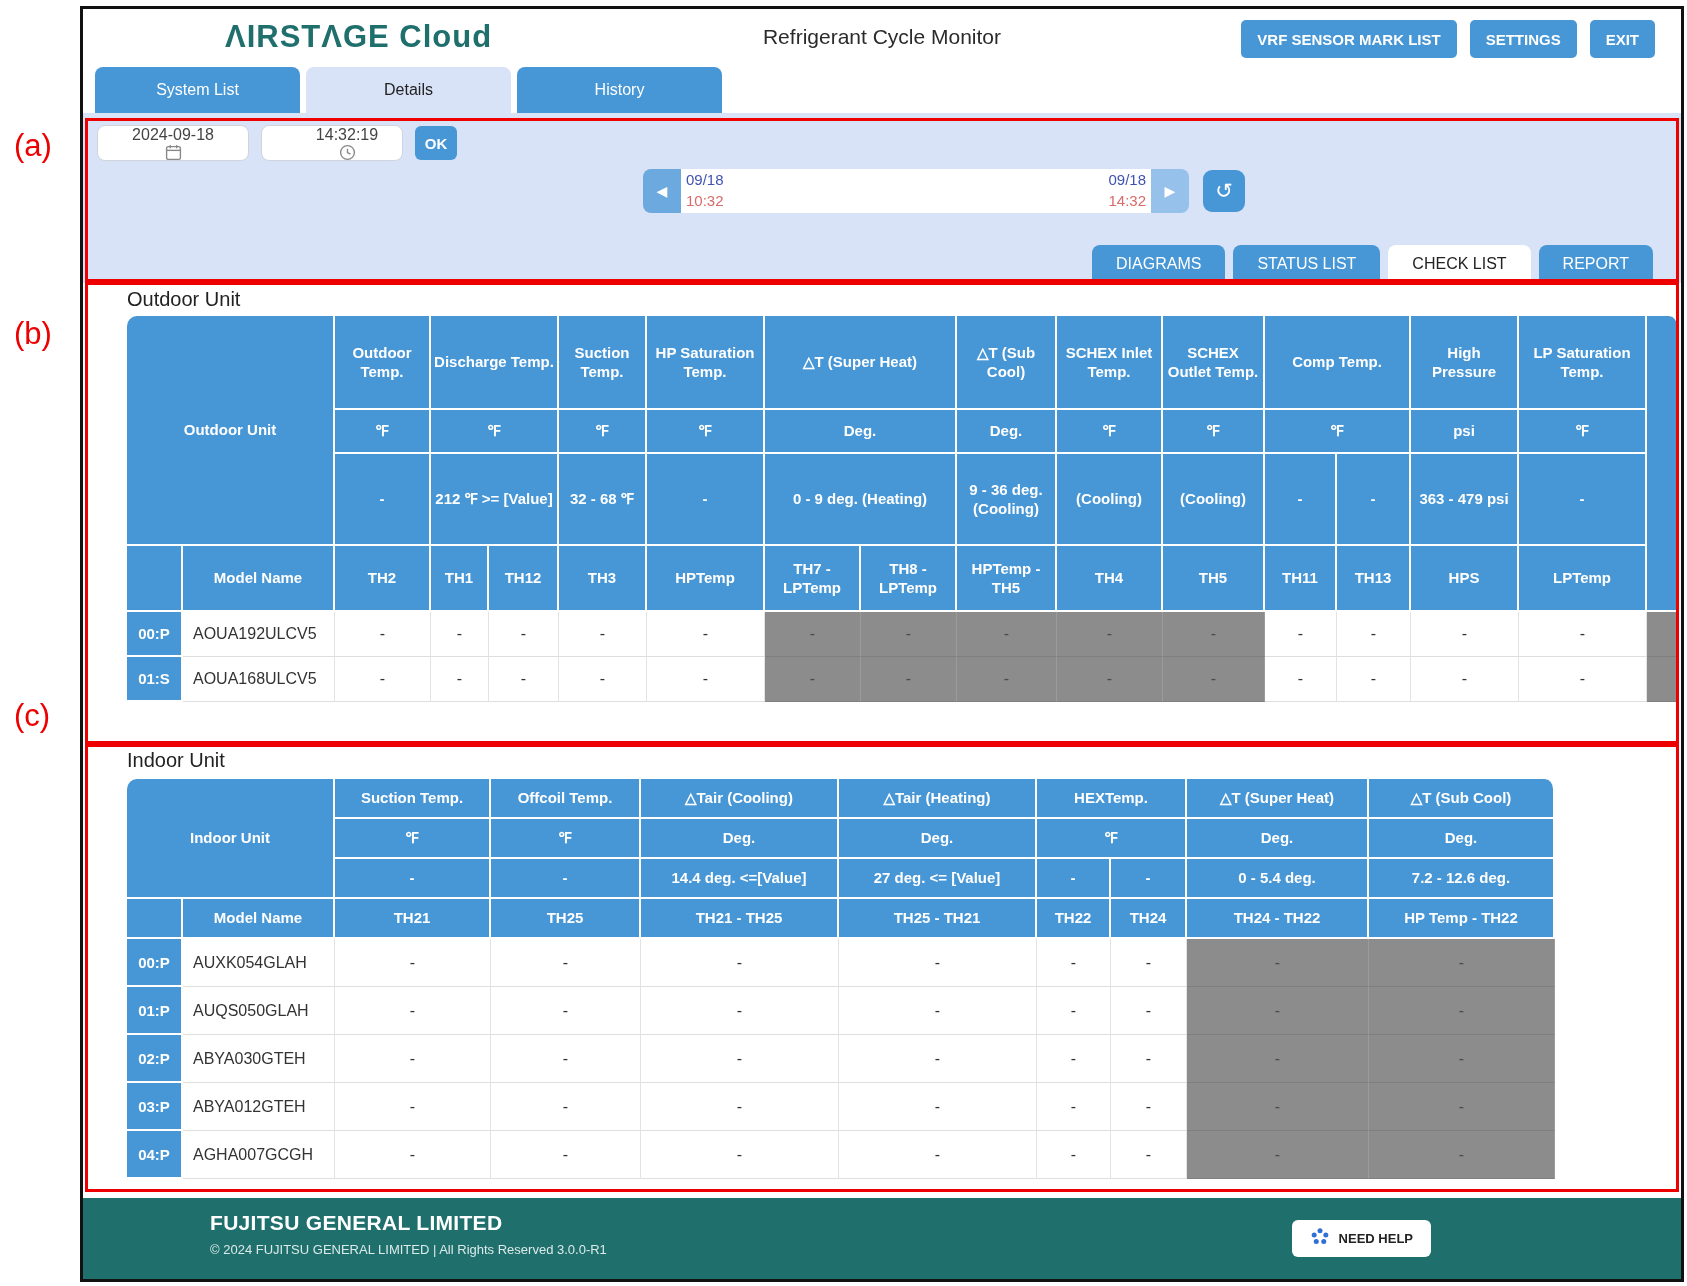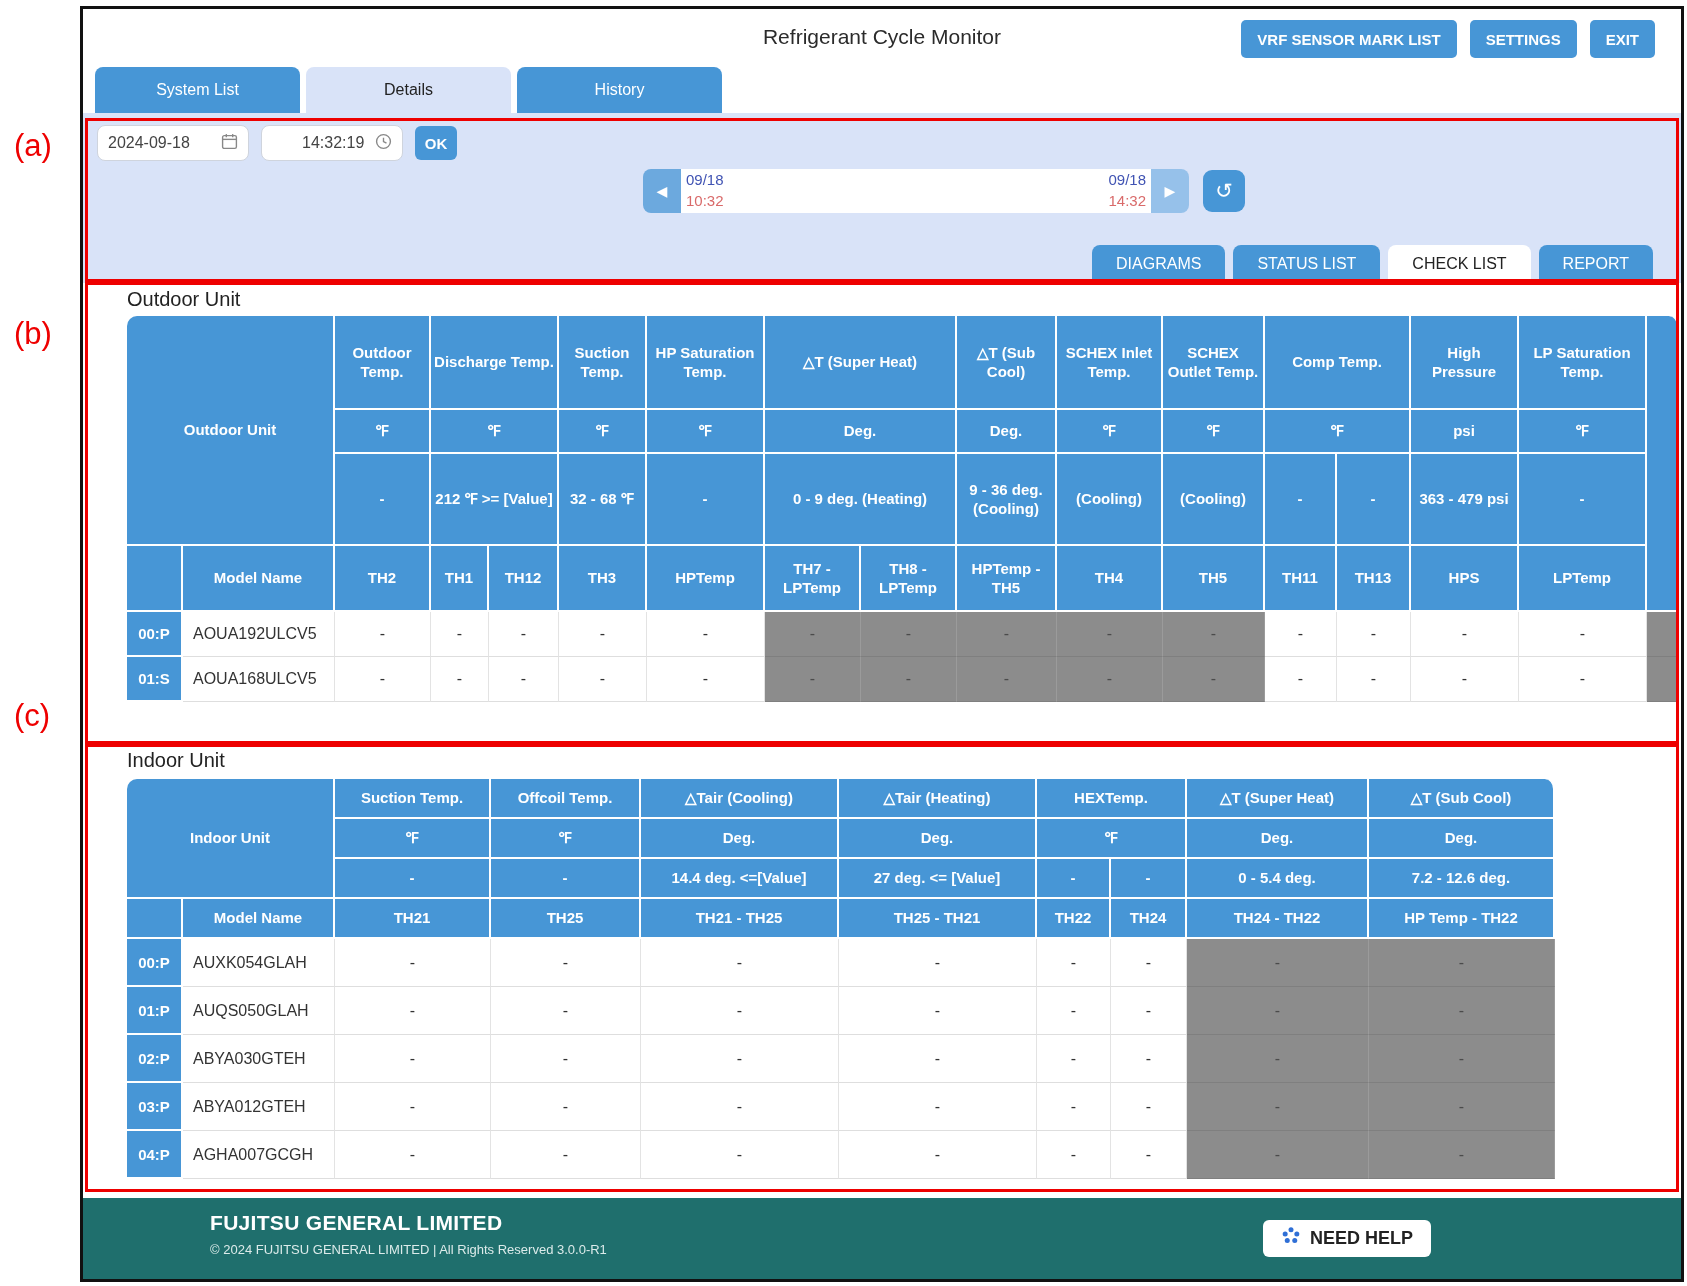--- a/index.html
+++ b/index.html
@@ -25,21 +25,21 @@
     display:flex;align-items:center;padding:0 16px;white-space:nowrap;}
   
   .navtabs{position:absolute;left:12px;top:58px;display:flex;gap:6px;z-index:2;}
   .ntab{width:205px;height:46px;border-radius:8px 8px 0 0;background:var(--blue);color:#fff;font-size:16px;
     display:flex;align-items:center;justify-content:center;}
   .ntab.active{background:var(--band);color:#222;}
   
   .band{position:absolute;left:0;top:104px;width:100%;height:170px;background:var(--band);}
   .crow{position:absolute;left:14px;right:28px;top:12px;display:flex;align-items:center;gap:12px;}
   .field{background:#fff;border:1px solid #cfd4dd;border-radius:8px;height:36px;display:flex;align-items:center;
-    padding:0 10px;font-size:16px;color:#444;box-sizing:border-box;}
+    padding:0 10px;font-size:16px;color:#444;box-sizing:border-box;flex-direction:column;}
   .field.date{width:152px;} .field.time{width:142px;padding-left:40px;}
   .field .txt{flex:1;} .field svg{flex:none;}
   .okbtn{height:34px;width:42px;border-radius:6px;background:var(--blue);color:#fff;font-weight:bold;font-size:15px;
     display:flex;align-items:center;justify-content:center;}
   .pills{display:flex;gap:10px;margin-left:auto;margin-right:20px;}
   .pill{background:#fdfdff;border:1px solid #d8dce6;border-radius:6px;height:34px;padding:0 13px;font-size:15px;
     color:#333;display:flex;align-items:center;white-space:nowrap;}
   .pill.active{background:var(--blue);color:#fff;border-color:var(--blue);}
   .sbtns{display:flex;gap:13px;}
   .timeline{position:absolute;top:56px;left:560px;height:44px;display:flex;align-items:center;}
@@ -73,28 +73,29 @@
     color:#333;text-align:center;height:45px;}
   #indoor-wrap .dt tr.r td{height:48px;}
   .dt tr.r td.rid{background:var(--blue);color:#fff;font-weight:bold;font-size:15px;border-bottom:2px solid #fff;border-right:2px solid #fff;}
   .dt tr.r td.model{text-align:left;padding-left:10px;}
   .dt tr.r td.g{background:var(--graycell);color:#4b4b4b;border-right:1px solid #9b9b9b;border-bottom:1px solid #7f7f7f;}
   
   .ftr{position:absolute;left:0;bottom:0;width:100%;height:81px;background:var(--teal);}
   .ftr-co{position:absolute;left:127px;top:13px;color:#fff;font-size:21px;font-weight:bold;letter-spacing:.3px;}
   .ftr-cp{position:absolute;left:127px;top:44px;color:#dcebea;font-size:13px;}
   .help{position:absolute;right:250px;top:22px;height:37px;background:#fff;border-radius:6px;display:flex;
-    align-items:center;gap:9px;padding:0 18px;font-size:18px;font-weight:bold;color:#222;}
+    align-items:center;gap:9px;padding:0 18px;font-size:13px;font-weight:bold;color:#222;}
 </style>
 </head>
 <body>
 
 <div class="app">
 
   <div class="hdr">
+    <div class="logo">ΛIRSTΛGE Cloud</div>
     <div class="title">Refrigerant Cycle Monitor</div>
     <div class="hdr-btns">
       <div class="btn">VRF SENSOR MARK LIST</div>
       <div class="btn">SETTINGS</div>
       <div class="btn">EXIT</div>
     </div>
   </div>
 
   <div class="navtabs">
     <div class="ntab">System List</div>

